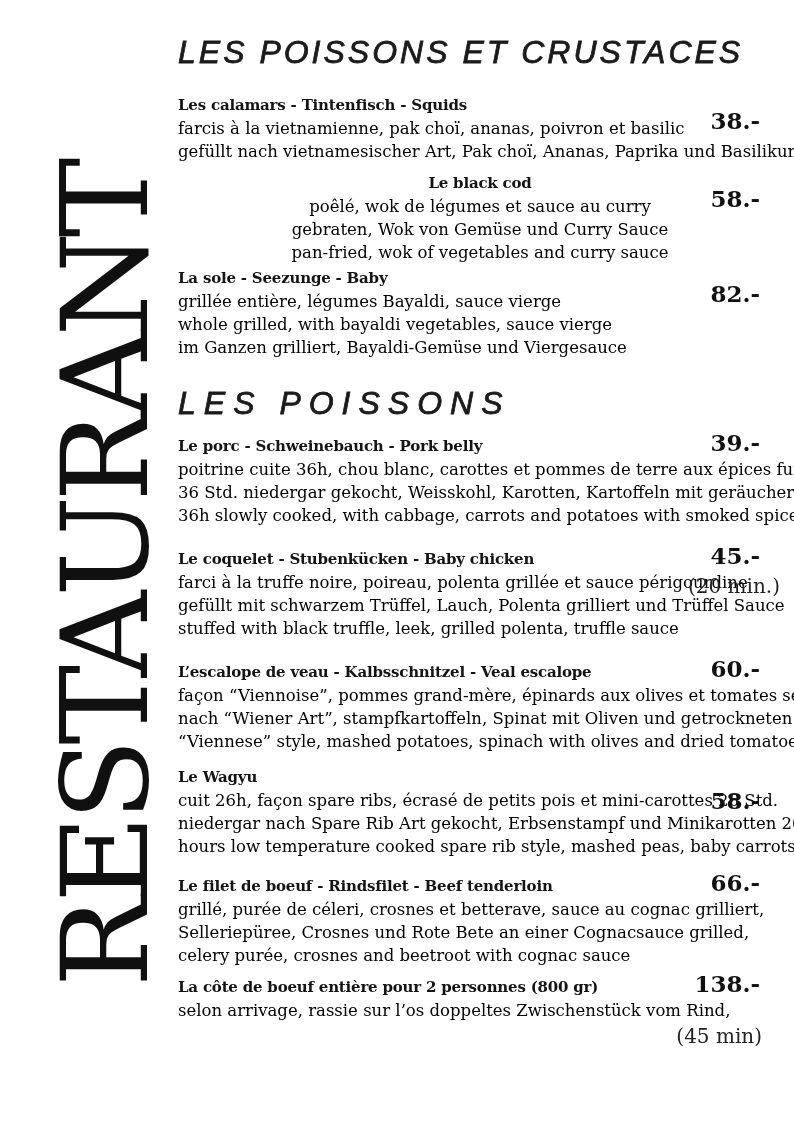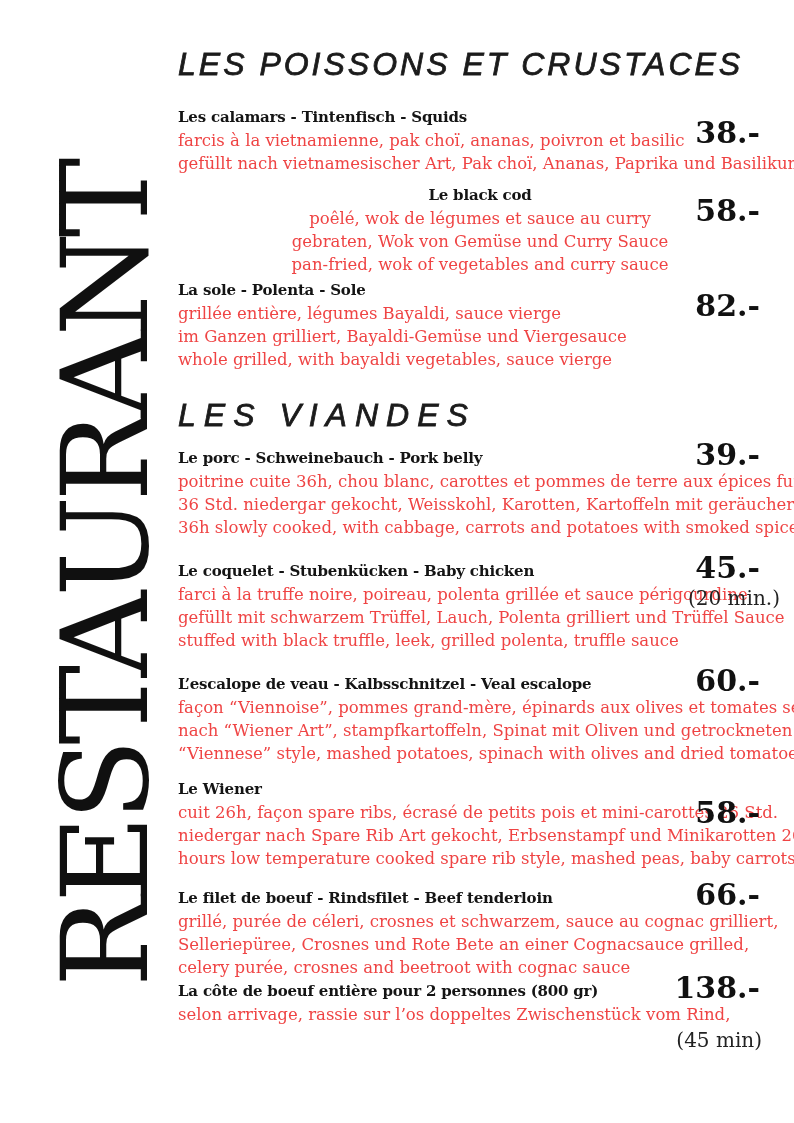--- a/index.html
+++ b/index.html
@@ -21,21 +21,21 @@
     line-height:112px;
     font-family:"DejaVu Serif", serif;
     font-size:120px;
     letter-spacing:-6px;
     white-space:nowrap;
     color:#101010;
   }
   
   .main{
     position:absolute;
-    left:178px;top:16px;
+    left:178px;top:4px;
     width:604px;
     padding-top:28px;
   }
   .section-title{
     margin:0;
     font-family:"Liberation Sans", sans-serif;
     font-style:italic;
     font-weight:normal;
     -webkit-text-stroke:0.8px #1b1b1b;
     color:#1b1b1b;
@@ -50,28 +50,28 @@
     font-weight:bold;
     font-size:15px;
     line-height:24px;
     letter-spacing:-0.2px;
     color:#141414;
     white-space:nowrap;
   }
   .line{
     font-size:16.5px;
     line-height:23px;
-    color:#ef4444;
+    color:#000000;
     white-space:nowrap;
   }
   .price{
     position:absolute;
     right:22px;
     font-weight:bold;
-    font-size:30px;
+    font-size:23px;
     line-height:24px;
     color:#111111;
     white-space:nowrap;
   }
   .price-top{top:-3px;}
   .price-mid{top:16px;}
   .price-mid-low{top:24px;}
   .note{
     position:absolute;
     font-size:20px;
@@ -99,28 +99,28 @@
 
   <div class="item" style="margin-top:8px;text-align:center;">
     <div class="item-title">Le black cod</div>
     <div class="price price-mid">58.-</div>
     <div class="line">poêlé, wok de légumes et sauce au curry</div>
     <div class="line">gebraten, Wok von Gemüse und Curry Sauce</div>
     <div class="line">pan-fried, wok of vegetables and curry sauce</div>
   </div>
 
   <div class="item" style="margin-top:2px;">
-    <div class="item-title">La sole - Polenta - Sole</div>
+    <div class="item-title">La sole - Seezunge - Baby</div>
     <div class="price price-mid">82.-</div>
     <div class="line">grillée entière, légumes Bayaldi, sauce vierge</div>
+    <div class="line">whole grilled, with bayaldi vegetables, sauce vierge</div>
     <div class="line">im Ganzen grilliert, Bayaldi-Gemüse und Viergesauce</div>
-    <div class="line">whole grilled, with bayaldi vegetables, sauce vierge</div>
   </div>
 
-  <h1 class="section-title st-2">LES VIANDES</h1>
+  <h1 class="section-title st-2">LES POISSONS</h1>
 
   <div class="item" style="margin-top:11px;">
     <div class="item-title">Le porc - Schweinebauch - Pork belly</div>
     <div class="price price-top">39.-</div>
     <div class="line">poitrine cuite 36h, chou blanc, carottes et pommes de terre aux épices fumées</div>
     <div class="line">36 Std. niedergar gekocht, Weisskohl, Karotten, Kartoffeln mit geräucherten Gewürzen</div>
     <div class="line">36h slowly cooked, with cabbage, carrots and potatoes with smoked spices</div>
   </div>
 
   <div class="item" style="margin-top:20px;">
@@ -134,35 +134,35 @@
 
   <div class="item" style="margin-top:20px;">
     <div class="item-title">L’escalope de veau - Kalbsschnitzel - Veal escalope</div>
     <div class="price price-top">60.-</div>
     <div class="line">façon “Viennoise”, pommes grand-mère, épinards aux olives et tomates séchées</div>
     <div class="line">nach “Wiener Art”, stampfkartoffeln, Spinat mit Oliven und getrockneten Tomaten</div>
     <div class="line">“Viennese” style, mashed potatoes, spinach with olives and dried tomatoes</div>
   </div>
 
   <div class="item" style="margin-top:12px;">
-    <div class="item-title">Le Wiener</div>
+    <div class="item-title">Le Wagyu</div>
     <div class="price price-mid-low">58.-</div>
     <div class="line">cuit 26h, façon spare ribs, écrasé de petits pois et mini-carottes 26 Std.</div>
     <div class="line">niedergar nach Spare Rib Art gekocht, Erbsenstampf und Minikarotten 26</div>
     <div class="line">hours low temperature cooked spare rib style, mashed peas, baby carrots</div>
   </div>
 
   <div class="item" style="margin-top:16px;">
     <div class="item-title">Le filet de boeuf - Rindsfilet - Beef tenderloin</div>
     <div class="price price-top">66.-</div>
-    <div class="line">grillé, purée de céleri, crosnes et schwarzem, sauce au cognac grilliert,</div>
+    <div class="line">grillé, purée de céleri, crosnes et betterave, sauce au cognac grilliert,</div>
     <div class="line">Selleriepüree, Crosnes und Rote Bete an einer Cognacsauce grilled,</div>
     <div class="line">celery purée, crosnes and beetroot with cognac sauce</div>
   </div>
 
-  <div class="item" style="">
+  <div class="item" style="margin-top:8px;">
     <div class="item-title">La côte de boeuf entière pour 2 personnes (800 gr)</div>
     <div class="price price-top">138.-</div>
     <div class="note note-low">(45 min)</div>
     <div class="line">selon arrivage, rassie sur l’os doppeltes Zwischenstück vom Rind,</div>
   </div>
 
 </div>
 
 </body></html>

